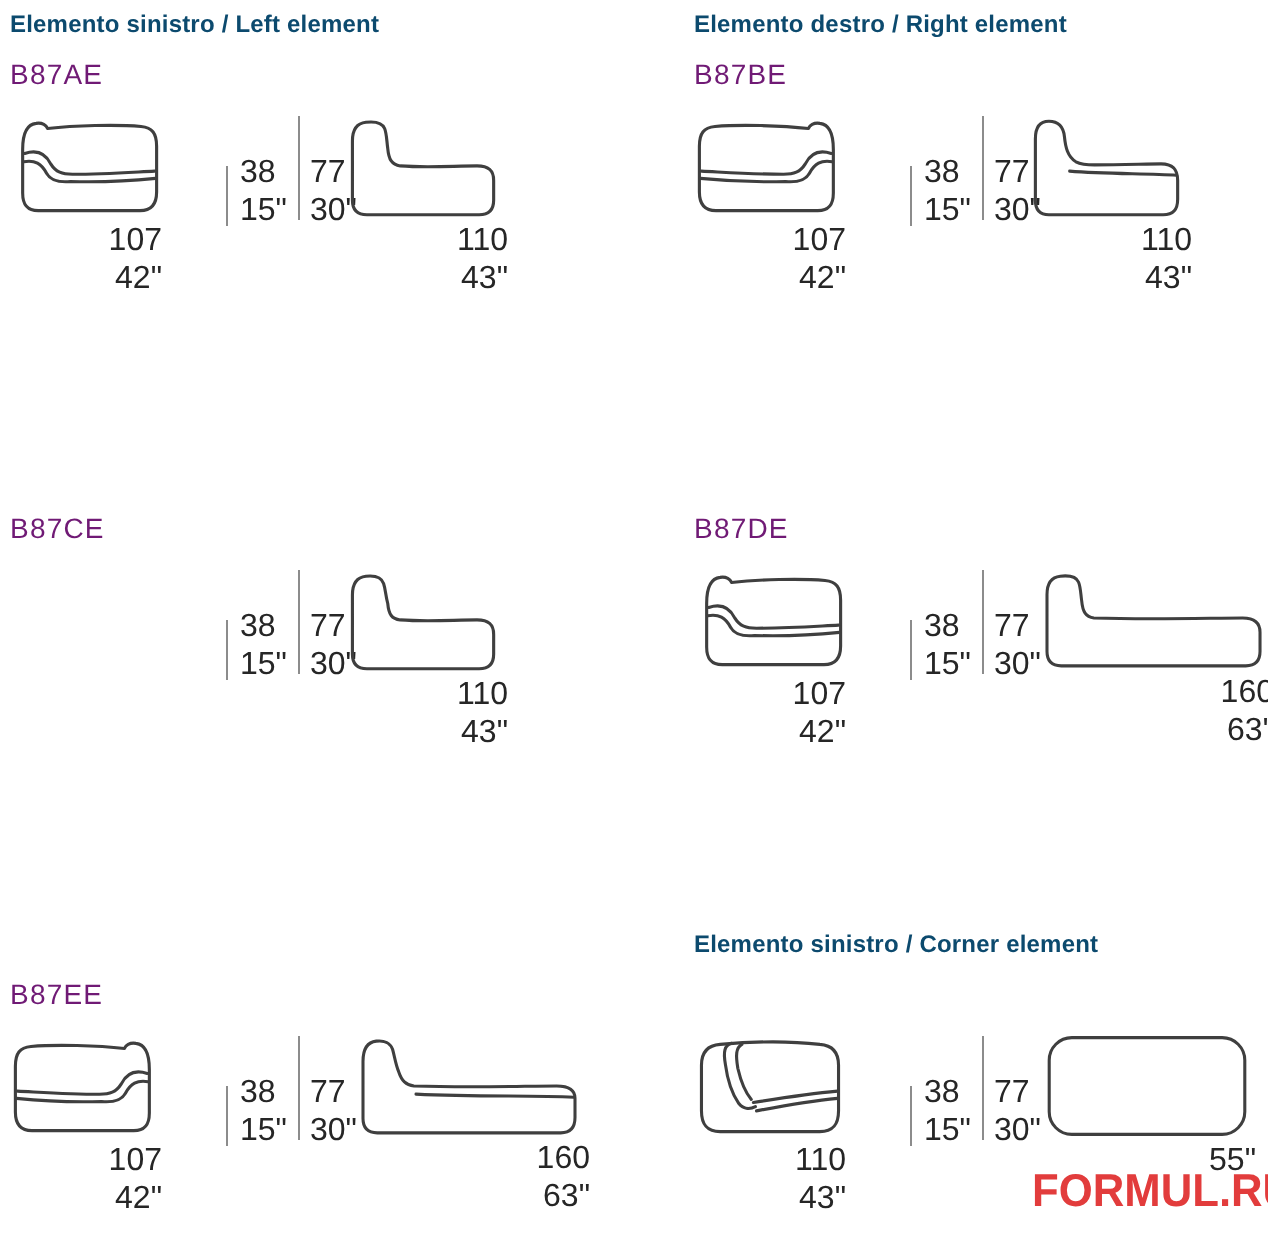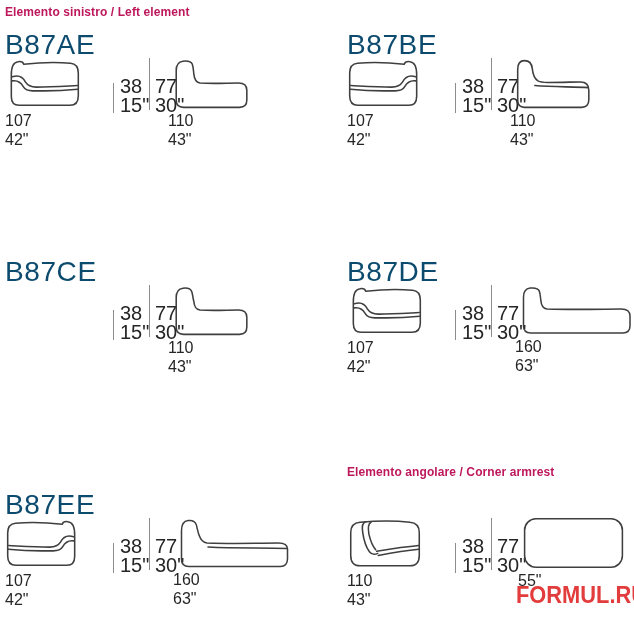--- a/index.html
+++ b/index.html
@@ -8,37 +8,37 @@
     background:#ffffff;color:#1c1c1c;
     font-family:"Liberation Sans",sans-serif;
     -webkit-font-smoothing:antialiased;
   }
   .panel{position:absolute;width:302px;height:168px}
   .p1{left:5px;top:5px}   .p2{left:347px;top:5px}
   .p3{left:5px;top:232px} .p4{left:347px;top:232px}
   .p5{left:5px;top:465px} .p6{left:347px;top:465px}
 
   .title{position:absolute;left:0;top:0;font-size:12px;font-weight:bold;
-         white-space:nowrap;letter-spacing:.1px;color:#be185d}
-  .code{position:absolute;left:0;top:24px;font-size:28px;letter-spacing:.6px;color:#0c4a6e}
-
-  .fig{position:absolute;text-align:left}
+         white-space:nowrap;letter-spacing:.1px;color:#0c4a6e}
+  .code{position:absolute;left:0;top:24px;font-size:14px;letter-spacing:.6px;color:#701a75}
+
+  .fig{position:absolute;text-align:right}
   .fig svg{display:block;margin:0 auto}
   .fig .cm,.fig .in{font-size:16px;line-height:19px;color:#262626}
 
   .front{left:0;top:52px;width:76px}
   .side-s{left:163px;top:52px;width:86px}
   .side-l{left:168px;top:52px;width:122px}
   .side-t{left:171px;top:50px;width:110px}
 
   .dims{position:absolute;left:106px;top:53px;width:72px;height:58px}
   .tick{position:absolute;width:0;border-left:1px solid #8c8c8c}
   .t1{left:2px;top:25px;height:30px}
   .t2{left:38px;top:0;height:52px}
-  .dc{position:absolute;top:19px;font-size:20px;line-height:19px;color:#262626}
+  .dc{position:absolute;top:19px;font-size:16px;line-height:19px;color:#262626}
   .d1{left:9px}.d2{left:44px}
 
   svg path,svg rect{fill:none;stroke:#3f3f3f;stroke-width:3;
                     stroke-linecap:round;stroke-linejoin:round}
 
   .watermark{position:absolute;left:516px;top:582px;
     font-size:23px;font-weight:bold;color:#e23c3c;
     transform:scaleX(.95);transform-origin:left top;white-space:nowrap}
 </style>
 </head>
@@ -74,20 +74,21 @@
   <div class="fig side-s">
     <svg width="78" height="54" viewBox="0 0 150 104">
       <path d="M 22 97 C 12 97 8 92 8 83 L 8 26 C 8 15 12 9 21 8 C 30 7 37 9 39 14 C 41 19 41 26 42 33 C 43 44 46 49 54 50 C 80 52 106 50 128 50 C 140 50 144 55 144 64 L 144 83 C 144 92 140 97 130 97 Z"></path>
     </svg>
     <div class="cm">110</div>
     <div class="in">43"</div>
   </div>
 </div>
 
 <div class="panel p2">
+  <div class="title">Elemento destro / Right element</div>
   <div class="code">B87BE</div>
 
   <div class="fig front">
     <svg width="76" height="54" viewBox="0 0 146 104">
       <g transform="translate(146,0) scale(-1,1)">
         <path d="M 12 76 L 12 34 C 12 18 16 10 25 9 C 31 8 35 11 36 14 C 62 11 102 10 126 12 C 137 13 141 19 141 31 L 141 75 C 141 87 136 93 125 93 L 27 93 C 16 93 12 87 12 76 Z"></path>
         <path d="M 14 38 C 26 34 34 38 39 48 C 44 56 50 58 60 58 C 90 58 118 56 139 55"></path>
         <path d="M 13 46 C 24 44 30 48 35 57 C 39 64 46 66 58 65 C 92 66 120 64 140 62"></path>
       </g>
     </svg>
@@ -211,21 +212,21 @@
     <svg width="115" height="53" viewBox="0 0 224 104">
       <path d="M 22 97 C 12 97 8 92 8 83 L 8 27 C 8 15 12 8 21 7 C 29 6 35 9 37 15 C 39 22 40 30 43 37 C 46 46 50 50 58 51 C 115 53 168 51 198 51 C 210 51 216 55 216 63 L 216 82 C 216 91 212 97 202 97 Z"></path>
       <path d="M 60 59 C 120 62 170 60 215 62"></path>
     </svg>
     <div class="cm">160</div>
     <div class="in">63"</div>
   </div>
 </div>
 
 <div class="panel p6">
-  <div class="title">Elemento angolare / Corner armrest</div>
+  <div class="title">Elemento sinistro / Corner element</div>
 
   <div class="fig front">
     <svg width="76" height="54" viewBox="0 0 146 104">
       <path d="M 25 10 C 58 7 95 7 121 10 C 134 11 139 18 139 30 L 139 74 C 139 87 134 94 121 94 L 25 94 C 12 94 7 87 7 74 L 7 30 C 7 18 12 11 25 10 Z"></path>
       <path d="M 36 9 C 29 11 28 17 30 29 C 32 44 36 57 43 67 C 47 72 53 73 59 70"></path>
       <path d="M 46 10 C 40 13 40 21 42 33 C 45 46 49 56 55 63"></path>
       <path d="M 57 66 C 88 61 116 57 138 55"></path>
       <path d="M 60 74 C 92 68 118 64 138 62"></path>
     </svg>
     <div class="cm">110</div>

